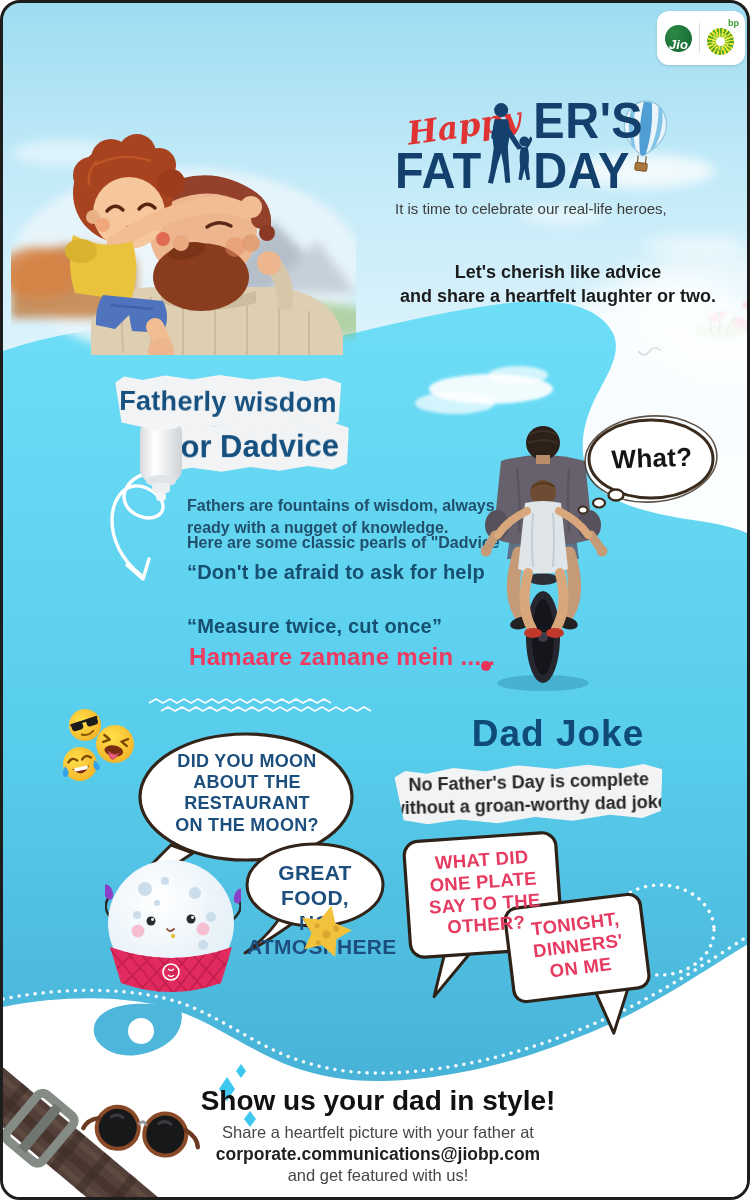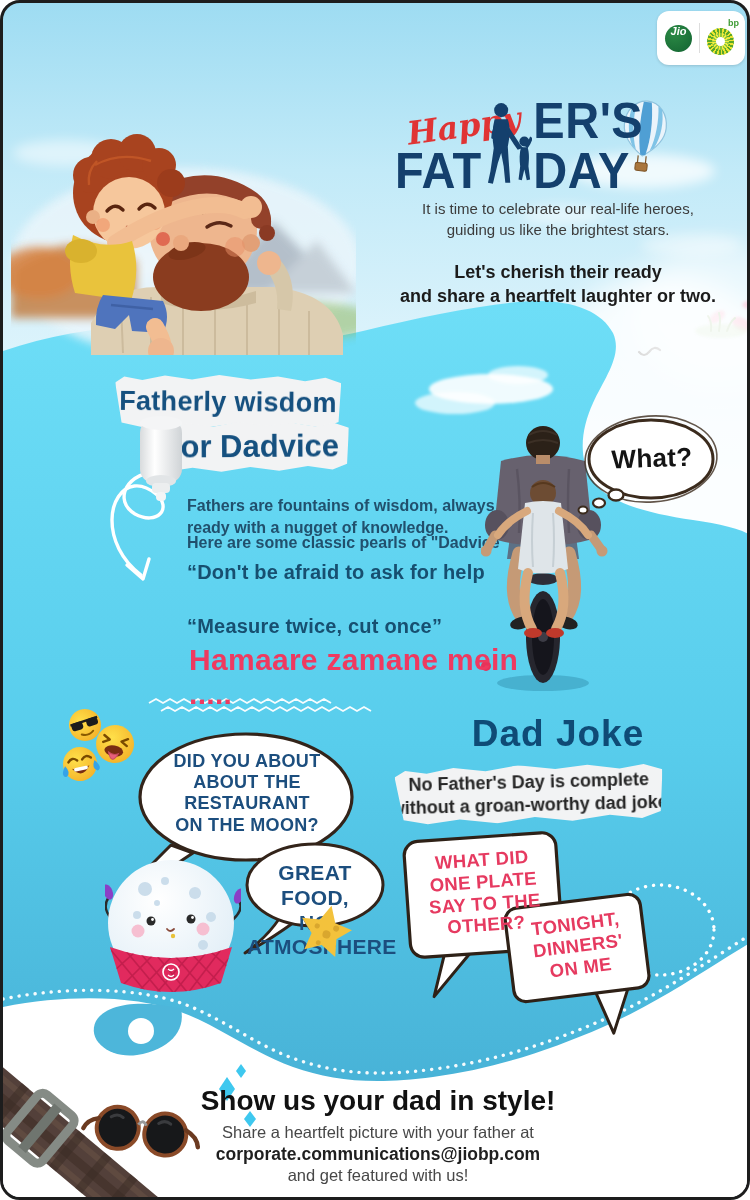--- a/index.html
+++ b/index.html
@@ -6,51 +6,51 @@
   body{font-family:"Liberation Sans",sans-serif;-webkit-font-smoothing:antialiased;}
   #poster{position:relative;width:750px;height:1200px;margin:0 auto;border:3px solid #1d1d1d;
     border-radius:20px;overflow:hidden;box-sizing:border-box;
     background:linear-gradient(180deg,#9edcf2 0%,#c2eaf8 14%,#d9f2fb 27%,#e9f8fd 40%,#eef9fd 100%);}
   .abs{position:absolute;}
   svg{display:block;}
   
   .brand-card{left:654px;top:8px;width:88px;height:54px;background:#fff;border-radius:12px;
     display:flex;align-items:center;justify-content:center;gap:7px;box-shadow:0 1px 3px rgba(0,0,0,.15);}
   .jio-circle{width:27px;height:27px;border-radius:50%;background:radial-gradient(circle at 35% 30%,#2b8a45,#136331);
-    display:flex;align-items:flex-start;justify-content:center;color:#fff;font-weight:800;font-style:italic;font-size:11px;}
+    display:flex;align-items:flex-end;justify-content:center;color:#fff;font-weight:800;font-style:italic;font-size:13px;}
   .brand-div{width:1px;height:30px;background:#ddd;}
   .bp-wrap{position:relative;width:30px;height:34px;}
   .bp-label{position:absolute;right:-2px;top:-3px;font-size:9px;font-weight:800;color:#3f9c35;}
   .bp-helios{position:absolute;left:0;top:7px;width:27px;height:27px;border-radius:50%;
     background:repeating-conic-gradient(#58a829 0deg 9deg,#e9e431 9deg 18deg);}
   .bp-helios .mid{position:absolute;left:5px;top:5px;width:17px;height:17px;border-radius:50%;
     background:repeating-conic-gradient(#8fc63f 0deg 12deg,#f2ee3e 12deg 24deg);}
   .bp-helios .core{position:absolute;left:9px;top:9px;width:9px;height:9px;border-radius:50%;background:#fff;}
   
   .happy{left:404px;top:104px;font-family:"DejaVu Serif",serif;font-style:italic;font-weight:700;
     font-size:32px;color:#e03434;transform:rotate(-8deg);}
   .title-row{left:392px;top:92px;width:320px;height:100px;display:flex;align-items:flex-end;justify-content:flex-start;}
   .title-word{font-size:47px;font-weight:900;color:#14406d;letter-spacing:0.5px;line-height:1;transform:scaleY(1.06);transform-origin:bottom;}
-  .tagline{left:392px;top:196px;width:326px;text-align:center;font-size:15px;line-height:1.38;
+  .tagline{left:392px;top:196px;width:326px;text-align:left;font-size:15px;line-height:1.38;
     font-weight:500;color:#3c3c3c;}
   .cherish{left:392px;top:258px;width:326px;text-align:center;font-size:18px;line-height:1.32;
     font-weight:800;color:#1b1b1b;}
   
   .paper{background:#f2f3f4;filter:drop-shadow(0 3px 3px rgba(30,60,80,.18));}
   .torn1{clip-path:polygon(0% 16%,4% 5%,12% 11%,22% 2%,34% 9%,46% 0%,60% 8%,72% 2%,84% 10%,93% 3%,100% 13%,99% 85%,92% 96%,80% 89%,66% 98%,52% 90%,38% 99%,24% 91%,12% 98%,3% 90%);}
   .strip1{left:112px;top:372px;width:226px;height:54px;transform:rotate(.6deg);
     display:flex;align-items:center;justify-content:center;}
   .strip1 span{font-size:27px;font-weight:900;color:#15507f;letter-spacing:.3px;}
   .strip2{left:140px;top:419px;width:206px;height:50px;transform:rotate(-.4deg);
     display:flex;align-items:center;justify-content:flex-end;padding-right:10px;box-sizing:border-box;}
   .strip2 span{font-size:31px;font-weight:900;color:#15507f;}
   .roll{left:133px;top:412px;width:50px;height:90px;}
   .w-para{left:184px;width:330px;font-size:16px;font-weight:600;color:#21506d;line-height:1.38;}
   .w-quote{left:184px;width:330px;font-size:20px;font-weight:800;color:#174f70;line-height:1.3;letter-spacing:.2px;}
-  .punch{left:186px;top:640px;width:340px;font-size:30px;font-weight:900;color:#ee3a60;letter-spacing:.3px;}
+  .punch{left:186px;top:640px;width:340px;font-size:24px;font-weight:900;color:#ee3a60;letter-spacing:.3px;}
   
   .dj-heading{left:425px;top:710px;width:260px;text-align:center;font-size:37px;font-weight:900;
     color:#0f4b76;letter-spacing:1px;}
   .dj-paper{left:392px;top:762px;width:268px;height:58px;transform:rotate(-1.4deg);
     display:flex;flex-direction:column;align-items:center;justify-content:center;}
   .dj-paper div{font-size:18px;font-weight:800;color:#262626;line-height:1.3;white-space:nowrap;}
   .bub-text{text-align:center;font-weight:900;line-height:1.18;letter-spacing:.3px;}
   .moonq{left:146px;top:748px;width:196px;font-size:18px;color:#1c4e7e;}
   .moona{left:244px;top:858px;width:136px;font-size:21px;color:#1c4e7e;}
   .plateq{left:410px;top:846px;width:142px;font-size:18.5px;color:#e63a60;transform:rotate(-4deg);}
@@ -255,24 +255,23 @@
         <circle cx="50" cy="48" r="6"></circle>
         <path d="M 46 55 C 44 62 44 70 45 78 L 43 94 L 47 95 L 50 82 L 53 95 L 57 94 L 55 78 C 56 68 56 62 54 55 Z"></path>
         <path d="M 47 58 C 45 56 44 54 45 52 L 49 56 Z"></path>
         <path d="M 54 56 C 57 52 59 48 60 44 L 57 42 C 55 47 53 51 51 54 Z"></path>
       </g>
     </svg>
     <span class="title-word">ER'S DAY</span>
   </div>
   <div class="abs tagline">
     <div>It is time to celebrate our real-life heroes,</div>
-    <div>guiding us like the brightest stars.</div>
   </div>
   <div class="abs cherish">
-    <div>Let's cherish their ready</div>
+    <div>Let's cherish like advice</div>
     <div>and share a heartfelt laughter or two.</div>
   </div>
 
   <div class="abs paper torn1 strip1">
     <span>Fatherly wisdom</span>
   </div>
   <div class="abs paper torn1 strip2">
     <span>or Dadvice</span>
   </div>
   <svg class="abs roll" viewBox="0 0 50 90">
@@ -368,21 +367,21 @@
     </g>
   </svg>
   <div class="abs bub-text whatt">What?</div>
 
   <div class="abs dj-heading">Dad Joke</div>
   <div class="abs paper torn1 dj-paper">
     <div>No Father's Day is complete</div>
     <div>without a groan-worthy dad joke</div>
   </div>
   <div class="abs bub-text moonq">
-    <div>DID YOU ABOUT</div>
+    <div>DID YOU MOON</div>
     <div>ABOUT THE</div>
     <div>RESTAURANT</div>
     <div>ON THE MOON?</div>
   </div>
   <div class="abs bub-text moona">
     <div>GREAT FOOD,</div>
     <div>NO ATMOSPHERE</div>
   </div>
   <div class="abs bub-text plateq">
     <div>WHAT DID</div>

